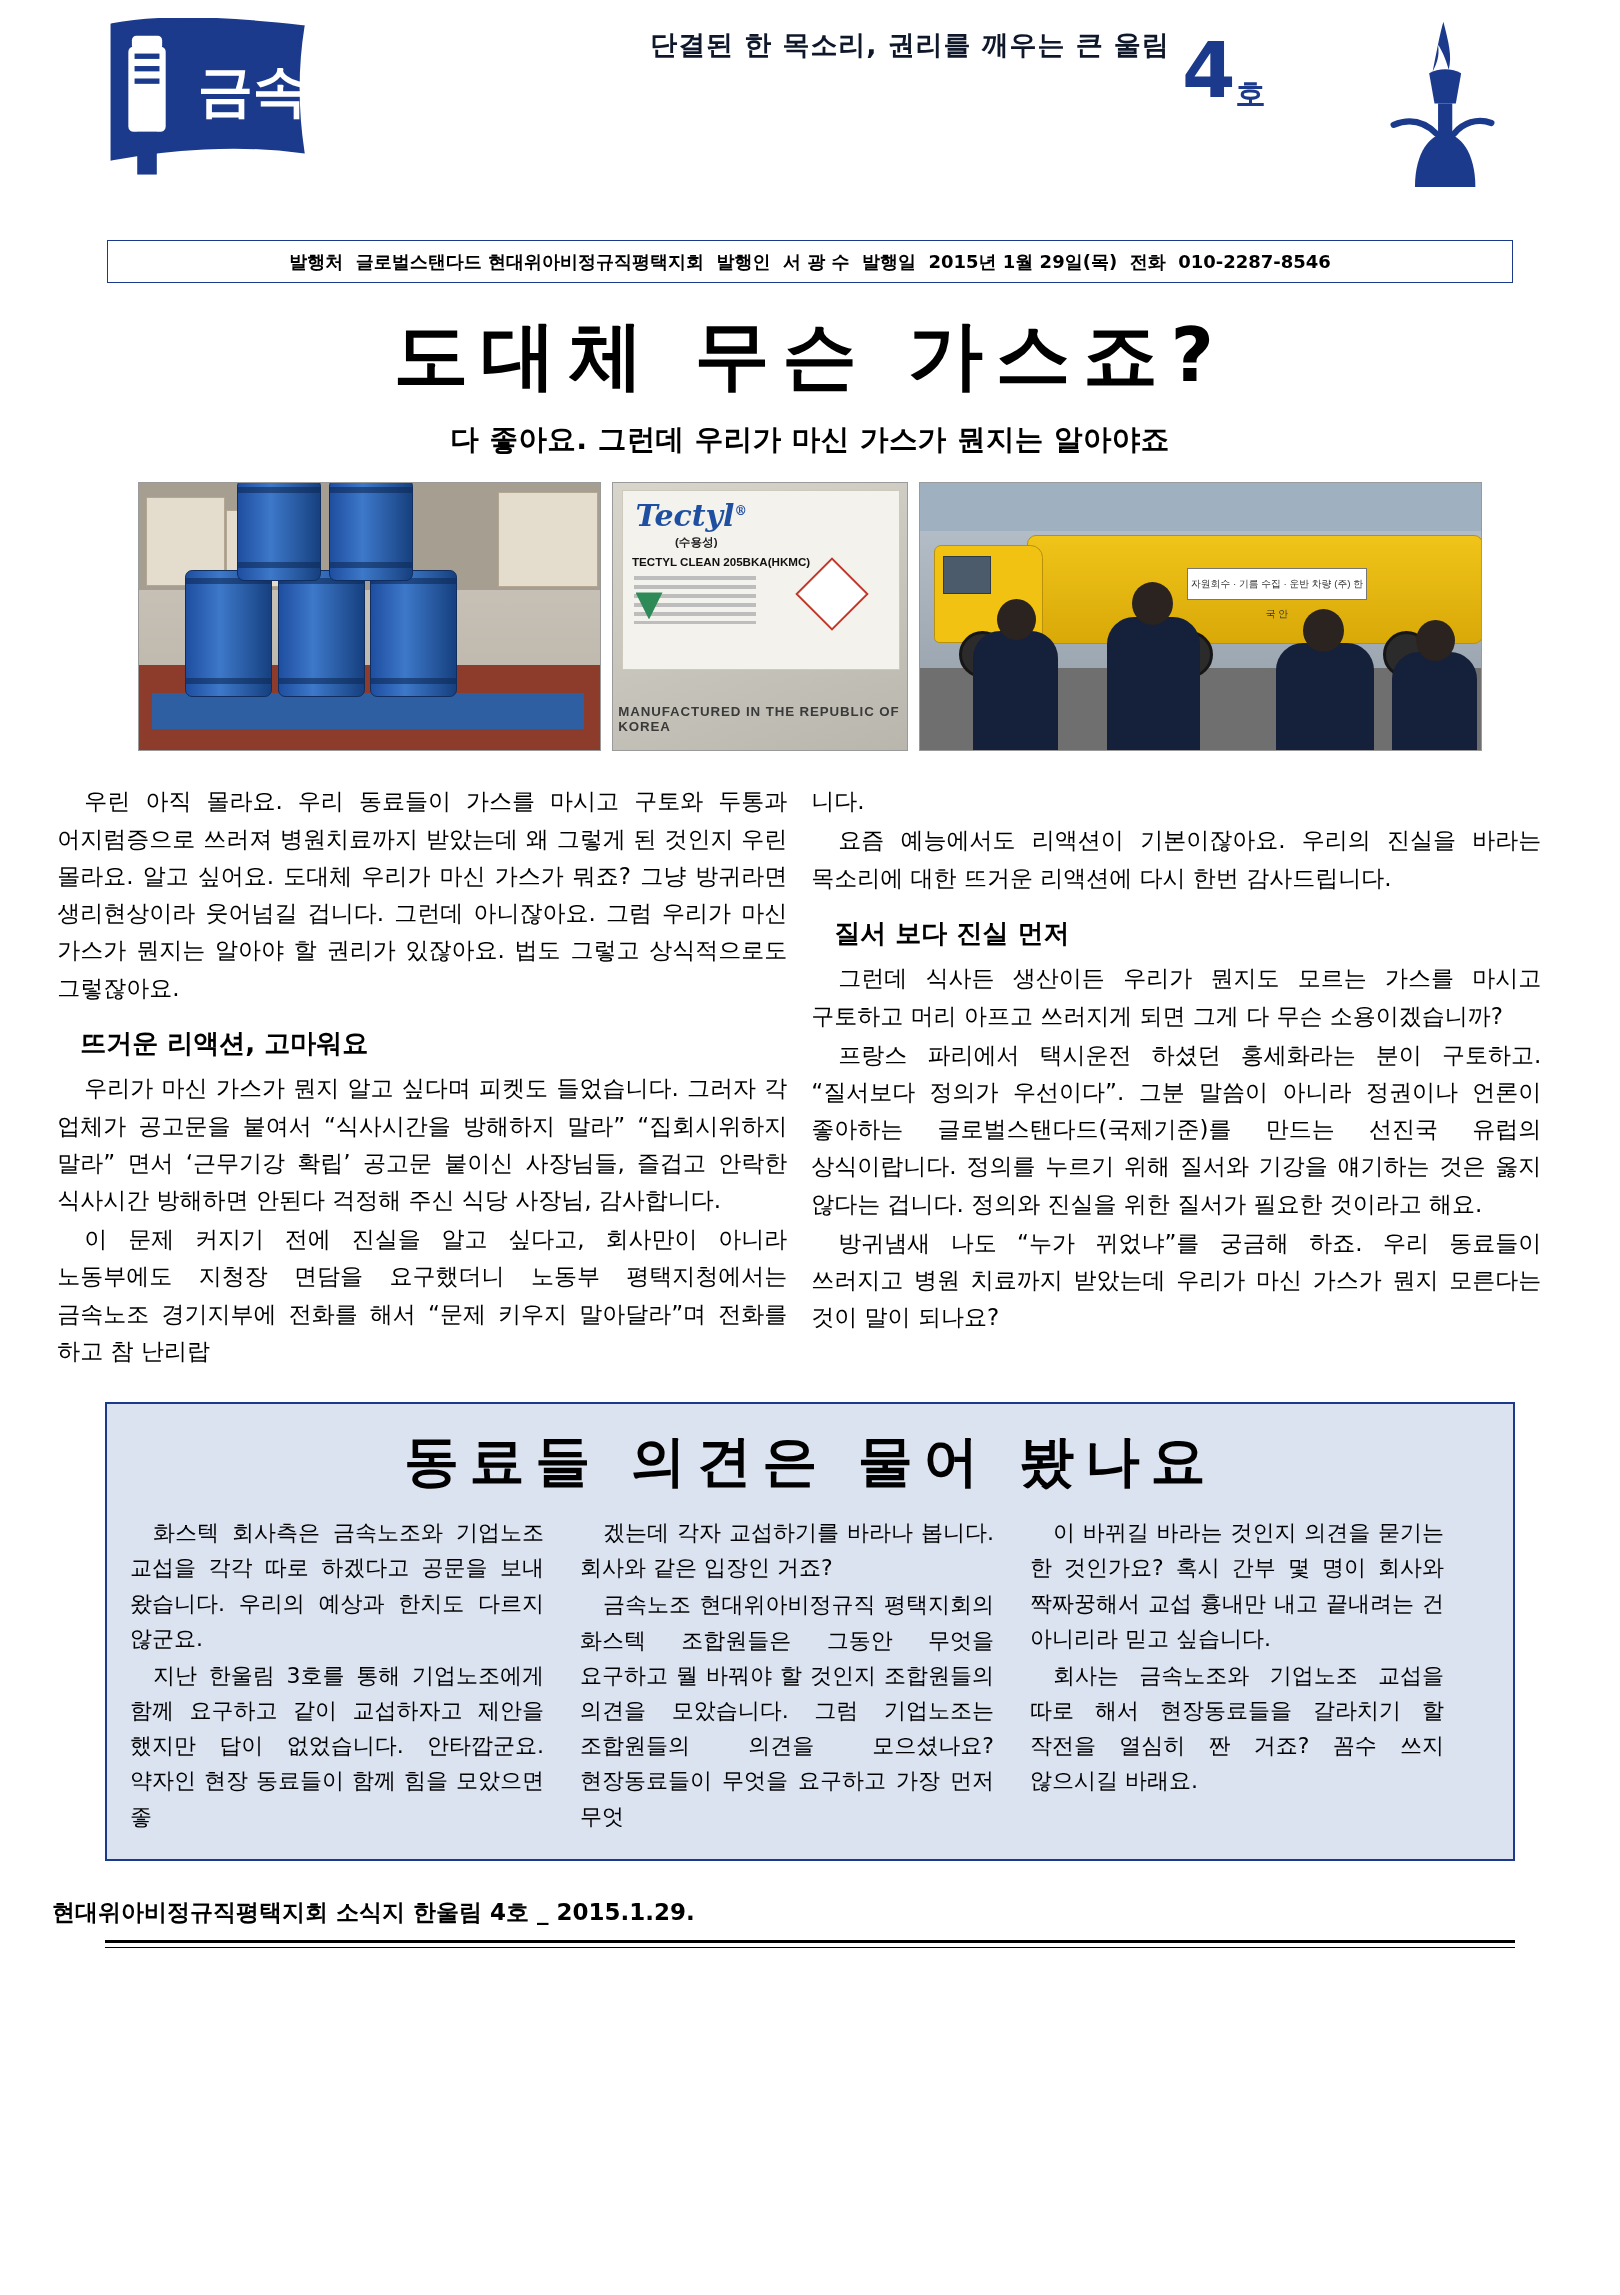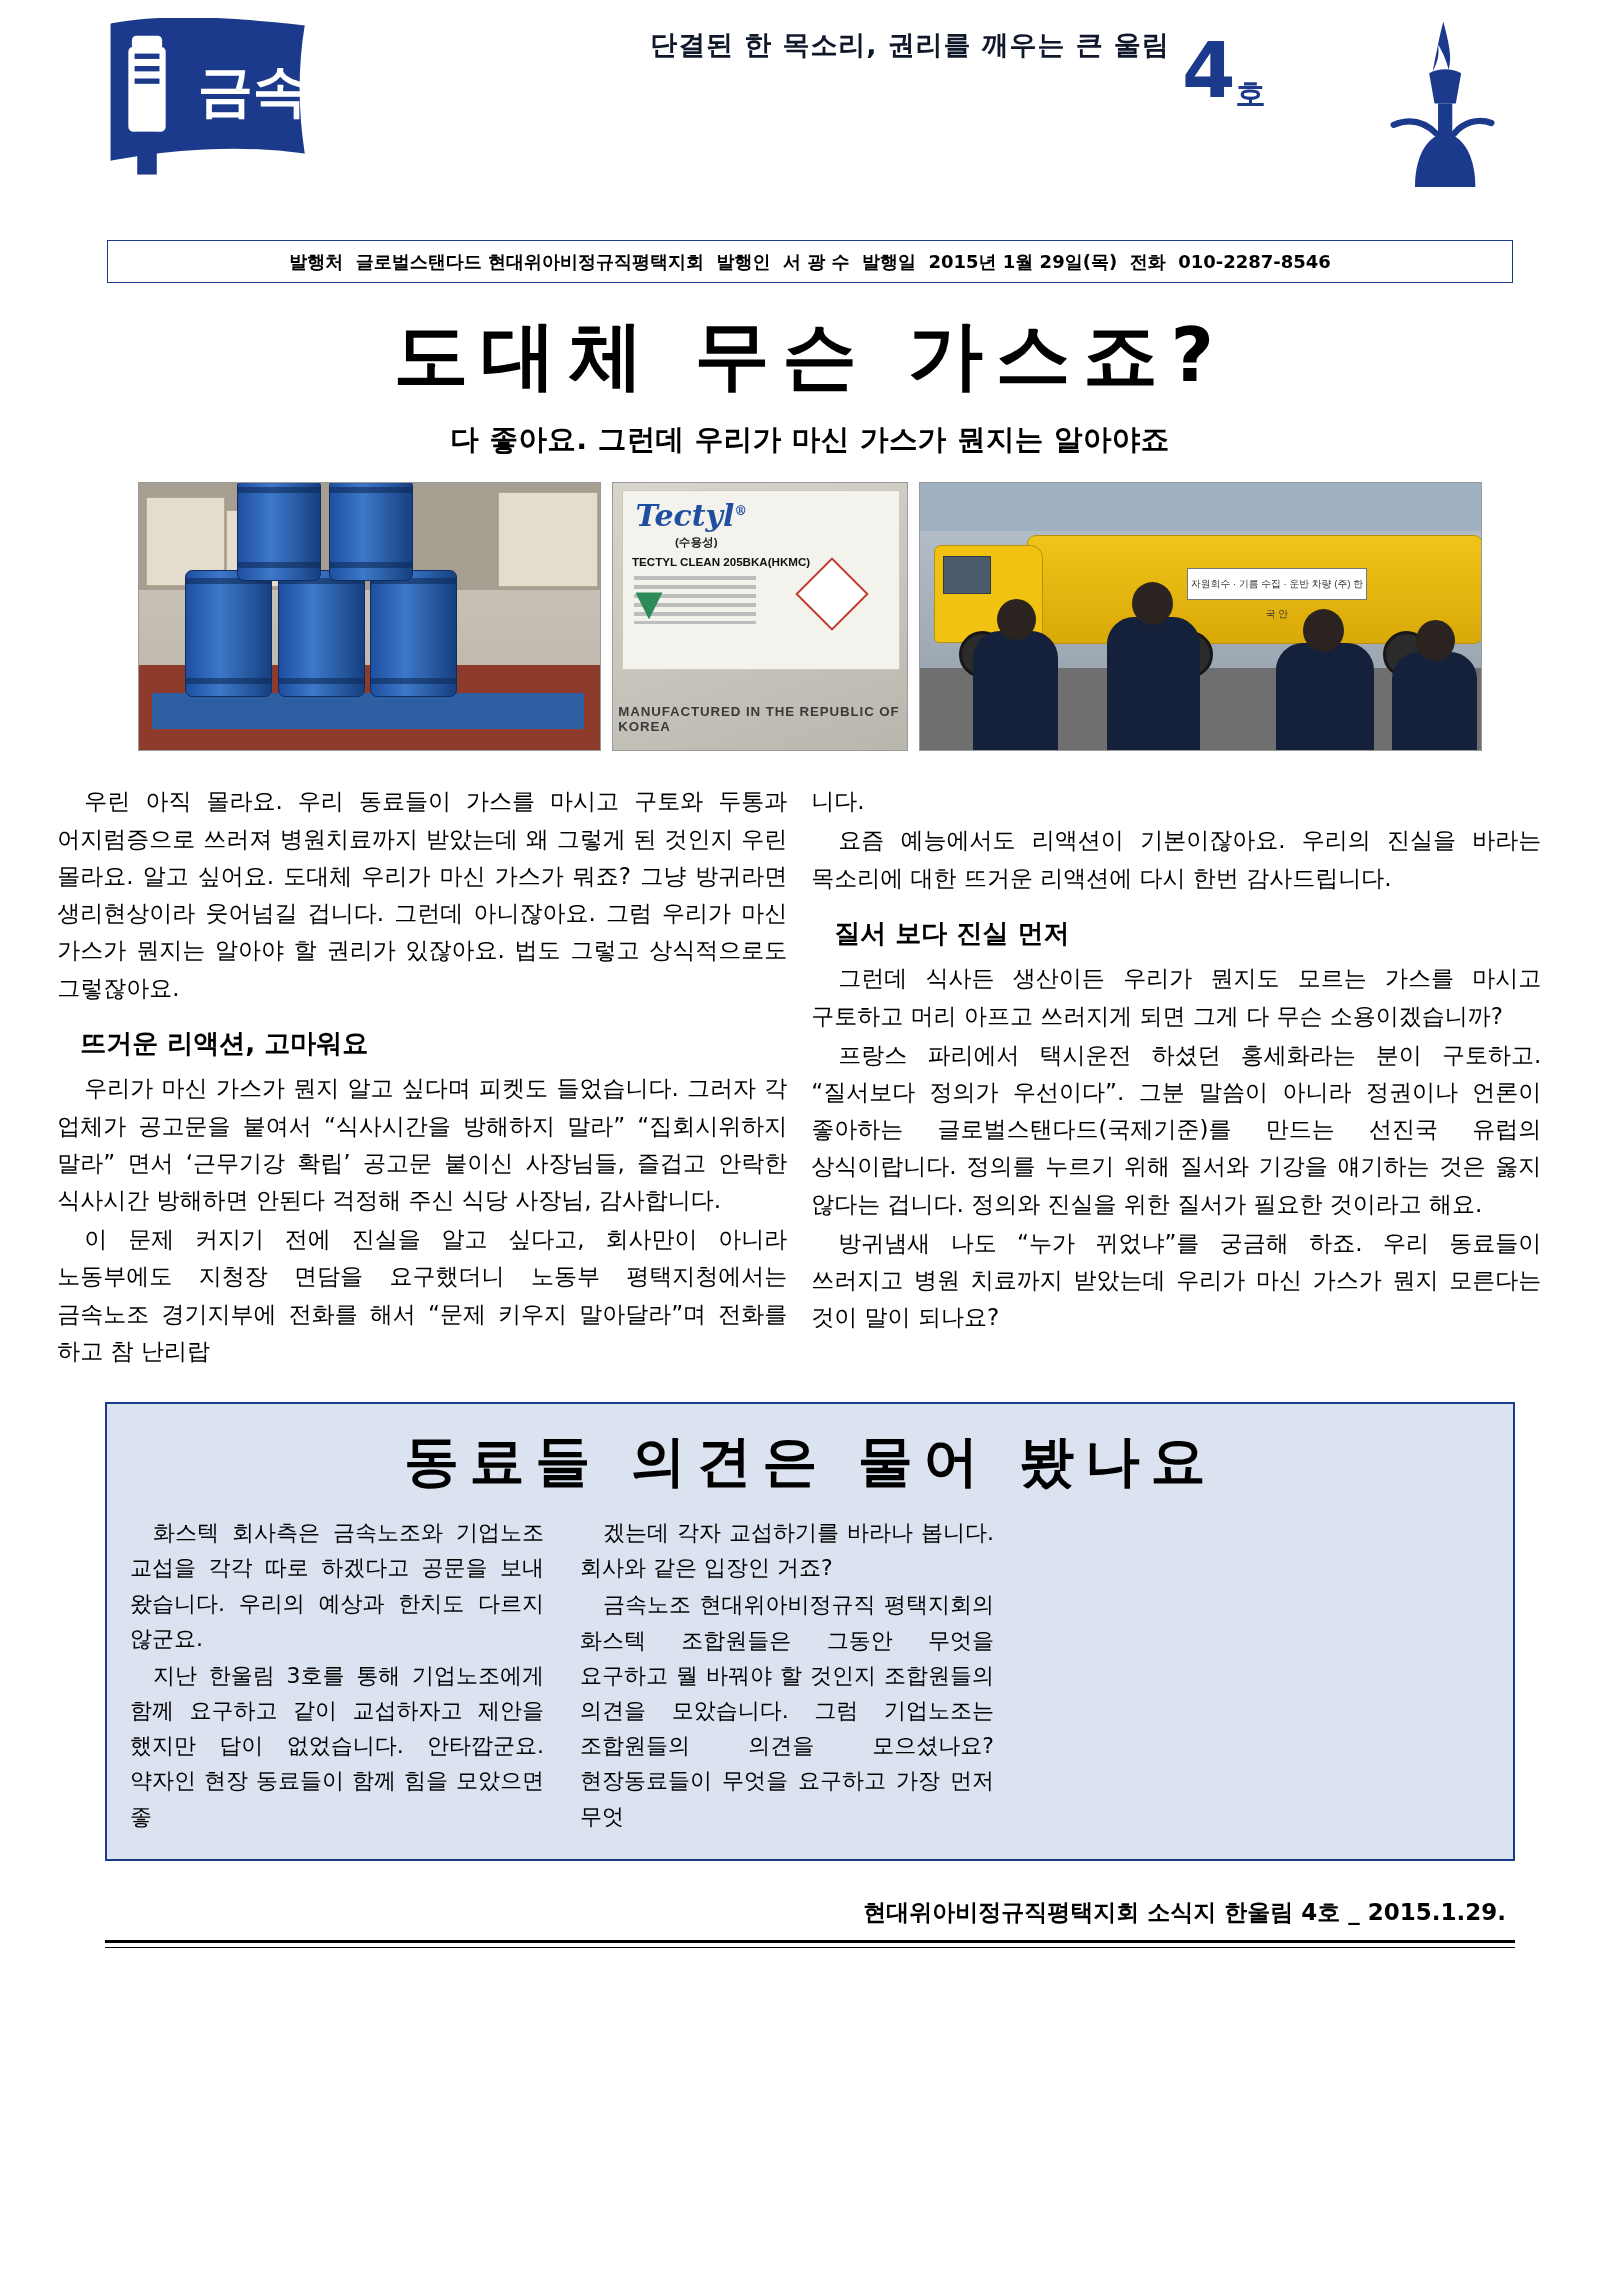--- a/index.html
+++ b/index.html
@@ -219,21 +219,21 @@
     text-align: justify;
     text-justify: inter-character;
     margin: 0 0 1.8px 0;
     text-indent: 23px;
     word-break: keep-all;
   }
 
   
   .footer {
     margin-top: 36px;
-    text-align: right;
+    text-align: left;
     padding-right: 62px;
     font-family: "DejaVu Sans", sans-serif;
     font-weight: bold;
     font-size: 23px;
   }
   .footrule {
     margin: 12.5px 53px 0 53px;
     border-top: 3.6px solid #000;
   }
   .footrule2 {
@@ -380,20 +380,24 @@
     <div class="boxed-title">동료들 의견은 물어 봤나요</div>
     <div class="boxed-cols">
       <div class="boxed-col">
         <p>화스텍 회사측은 금속노조와 기업노조 교섭을 각각 따로 하겠다고 공문을 보내 왔습니다. 우리의 예상과 한치도 다르지 않군요.</p>
         <p>지난 한울림 3호를 통해 기업노조에게 함께 요구하고 같이 교섭하자고 제안을 했지만 답이 없었습니다. 안타깝군요. 약자인 현장 동료들이 함께 힘을 모았으면 좋</p>
       </div>
       <div class="boxed-col">
         <p>겠는데 각자 교섭하기를 바라나 봅니다. 회사와 같은 입장인 거죠?</p>
         <p>금속노조 현대위아비정규직 평택지회의 화스텍 조합원들은 그동안 무엇을 요구하고 뭘 바꿔야 할 것인지 조합원들의 의견을 모았습니다. 그럼 기업노조는 조합원들의 의견을 모으셨나요? 현장동료들이 무엇을 요구하고 가장 먼저 무엇</p>
       </div>
+      <div class="boxed-col">
+        <p>이 바뀌길 바라는 것인지 의견을 묻기는 한 것인가요? 혹시 간부 몇 명이 회사와 짝짜꿍해서 교섭 흉내만 내고 끝내려는 건 아니리라 믿고 싶습니다.</p>
+        <p>회사는 금속노조와 기업노조 교섭을 따로 해서 현장동료들을 갈라치기 할 작전을 열심히 짠 거죠? 꼼수 쓰지 않으시길 바래요.</p>
+      </div>
     </div>
   </div>
 
   <div class="footer">현대위아비정규직평택지회 소식지 한울림 4호 _ 2015.1.29.</div>
   <div class="footrule"></div>
   <div class="footrule2"></div>
 
 </div>
 
 

